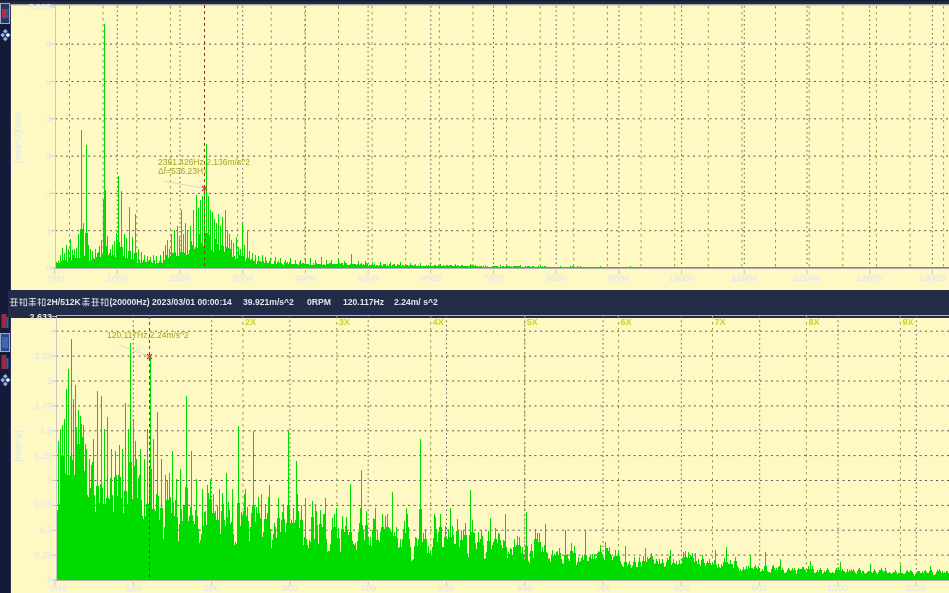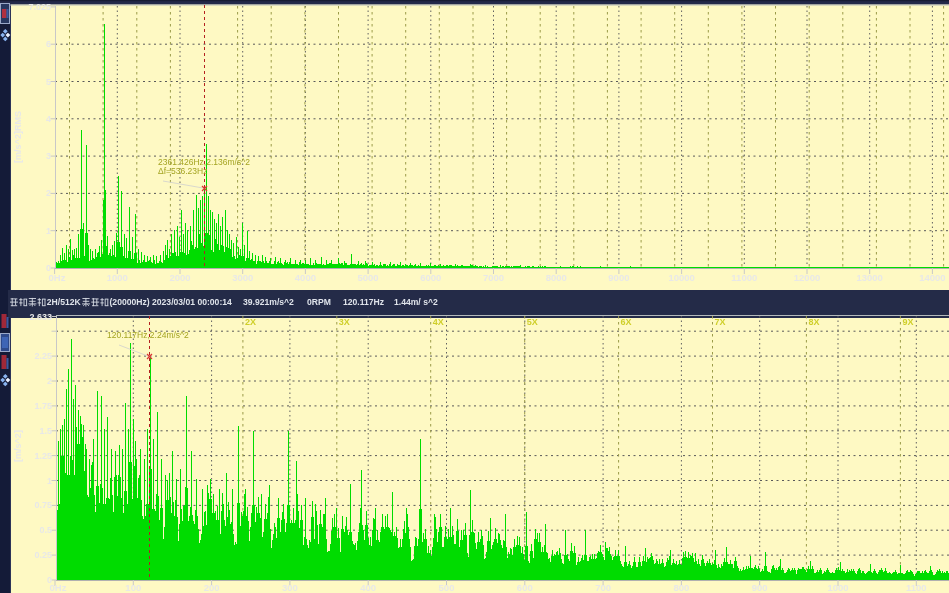--- a/index.html
+++ b/index.html
@@ -53,21 +53,21 @@
     </svg>
 <div id="toolbar">
 <svg width="470" height="22" style="position:absolute;left:0;top:0">
         <path d="M2.6 8.9H9.4M2.0 12.1H10.0M2.8 15.7H9.2M4.2 8.1V16.1M7.6 8.9V15.1M11.2 9.7H14.6M11.2 12.9H14.6M12.9 8.1V16.1M15.6 9.1H19.2M16.0 9.1V15.7M18.6 9.1V15.7M15.6 15.7H19.2M20.8 8.5H28.0M21.2 11.3H27.6M20.4 13.9H28.4M24.3 7.9V16.5M21.6 15.9L23.2 14.3M27.2 15.9L25.8 14.3M29.6 9.7H33.0M29.6 12.9H33.0M31.3 8.1V16.1M34.0 9.1H37.6M34.4 9.1V15.7M37.0 9.1V15.7M34.0 15.7H37.6M74.4 8.5H81.6M74.8 11.3H81.2M74.0 13.9H82.0M77.9 7.9V16.5M75.2 15.9L76.8 14.3M80.8 15.9L79.4 14.3M83.8 8.9H90.6M83.2 12.1H91.2M84.0 15.7H90.4M85.4 8.1V16.1M88.8 8.9V15.1M92.4 9.7H95.8M92.4 12.9H95.8M94.1 8.1V16.1M96.8 9.1H100.4M97.2 9.1V15.7M99.8 9.1V15.7M96.8 15.7H100.4" stroke="#d8dce5" stroke-width="0.9" fill="none"></path>
         <text x="38.8" y="15.3" fill="#dfe3ea" font-family="Liberation Sans" font-size="8.6" font-weight="bold">2H/512K</text>
         <text x="101.5" y="15.3" fill="#dfe3ea" font-family="Liberation Sans" font-size="8.6" font-weight="bold">(20000Hz) 2023/03/01 00:00:14</text>
       </svg>
 <span style="left:235px">39.921m/s^2</span>
 <span style="left:299px">0RPM</span>
 <span style="left:335px">120.117Hz</span>
-<span style="left:386px">1.44m/ s^2</span>
+<span style="left:386px">2.24m/ s^2</span>
 </div>
 <svg width="949" height="281" style="position:absolute;left:0;top:312px">
       <path d="M56.0 243.1H949.0M56.0 218.2H949.0M56.0 193.4H949.0M56.0 168.5H949.0M56.0 143.6H949.0M56.0 118.8H949.0M56.0 93.9H949.0M56.0 69.0H949.0M56.0 44.1H949.0M56.0 19.2H949.0" stroke="#595959" stroke-width="1" fill="none" stroke-dasharray="2 3.5"></path>
       <path d="M56 3.5H949" stroke="#b4baba" stroke-width="1" fill="none"></path>
       <path d="M133.3 4.0V268.0M211.6 4.0V268.0M289.9 4.0V268.0M368.2 4.0V268.0M446.5 4.0V268.0M524.8 4.0V268.0M603.1 4.0V268.0M681.4 4.0V268.0M759.7 4.0V268.0M838.0 4.0V268.0M916.3 4.0V268.0" stroke="#606060" stroke-width="1" fill="none" stroke-dasharray="1.5 3"></path>
       <path d="M242.9 4.0V268.0M336.8 4.0V268.0M430.7 4.0V268.0M524.7 4.0V268.0M618.6 4.0V268.0M712.5 4.0V268.0M806.4 4.0V268.0M900.4 4.0V268.0" stroke="#9a9a48" stroke-width="1" fill="none" stroke-dasharray="2.5 3.5"></path>
       <path d="M57.5 268V197.7M58.5 268V128.7M59.5 268V192.4M60.5 268V116.8M61.5 268V143.6M62.5 268V112.5M63.5 268V143.6M64.5 268V106.8M65.5 268V161.1M66.5 268V77.0M67.5 268V162.5M68.5 268V57.1M69.5 268V162.5M70.5 268V144.3M71.5 268V27.2M72.5 268V147.6M73.5 268V86.9M74.5 268V162.7M75.5 268V73.0M76.5 268V114.6M77.5 268V131.6M78.5 268V97.5M79.5 268V131.6M80.5 268V104.4M81.5 268V112.0M82.5 268V124.7M83.5 268V112.8M84.5 268V159.0M85.5 268V131.8M86.5 268V136.7M87.5 268V182.7M88.5 268V184.9M89.5 268V146.6M90.5 268V176.1M91.5 268V153.1M92.5 268V150.2M93.5 268V126.7M94.5 268V182.9M95.5 268V200.0M96.5 268V173.5M97.5 268V79.0M98.5 268V173.5M99.5 268V191.0M100.5 268V171.8M101.5 268V83.9M102.5 268V176.0M103.5 268V192.4M104.5 268V116.8M105.5 268V192.4M106.5 268V186.4M107.5 268V104.8M108.5 268V186.4M109.5 268V186.7M110.5 268V166.4M111.5 268V136.7M112.5 268V182.9M113.5 268V199.9M114.5 268V164.7M115.5 268V138.9M116.5 268V163.0M117.5 268V184.0M118.5 268V163.3M119.5 268V132.7M120.5 268V165.2M121.5 268V185.7M122.5 268V136.7M123.5 268V201.1M124.5 268V179.4M125.5 268V90.9M126.5 268V179.4M127.5 268V192.4M128.5 268V116.8M129.5 268V149.6M130.5 268V31.2M131.5 268V149.6M132.5 268V187.4M133.5 268V106.8M134.5 268V153.6M135.5 268V129.3M136.5 268V146.6M137.5 268V186.1M138.5 268V165.7M139.5 268V163.0M140.5 268V136.7M141.5 268V187.7M142.5 268V203.8M143.5 268V207.3M144.5 268V146.6M145.5 268V203.8M146.5 268V192.4M147.5 268V116.8M148.5 268V192.4M149.5 268V156.6M150.5 268V45.1M151.5 268V156.6M152.5 268V197.4M153.5 268V126.7M154.5 268V197.4M155.5 268V199.1M156.5 268V181.9M157.5 268V99.8M158.5 268V183.9M159.5 268V208.4M160.5 268V195.5M161.5 268V146.6M162.5 268V195.5M163.5 268V226.9M164.5 268V215.3M165.5 268V162.5M166.5 268V187.9M167.5 268V167.9M168.5 268V187.9M169.5 268V160.5M170.5 268V184.7M171.5 268V201.4M172.5 268V138.7M173.5 268V190.4M174.5 268V203.8M175.5 268V187.8M176.5 268V166.5M177.5 268V204.7M178.5 268V229.2M179.5 268V212.3M180.5 268V156.6M181.5 268V196.7M182.5 268V208.7M183.5 268V193.9M184.5 268V193.4M185.5 268V174.7M186.5 268V83.9M187.5 268V176.0M188.5 268V209.0M189.5 268V203.9M190.5 268V195.2M191.5 268V138.7M192.5 268V203.3M193.5 268V208.5M194.5 268V211.9M195.5 268V197.9M196.5 268V166.5M197.5 268V203.8M198.5 268V216.6M199.5 268V231.4M200.5 268V227.7M201.5 268V222.2M202.5 268V176.5M203.5 268V213.8M204.5 268V200.3M205.5 268V198.9M206.5 268V212.7M207.5 268V172.5M208.5 268V181.0M209.5 268V187.1M210.5 268V166.9M211.5 268V187.1M212.5 268V201.0M213.5 268V182.4M214.5 268V201.0M215.5 268V198.7M216.5 268V208.4M217.5 268V193.5M218.5 268V208.4M219.5 268V176.5M220.5 268V222.2M221.5 268V198.7M222.5 268V181.4M223.5 268V192.3M224.5 268V207.5M225.5 268V214.3M226.5 268V160.5M227.5 268V205.4M228.5 268V189.7M229.5 268V198.3M230.5 268V212.2M231.5 268V209.8M232.5 268V176.5M233.5 268V222.2M234.5 268V232.6M235.5 268V229.6M236.5 268V231.6M237.5 268V190.9M238.5 268V113.8M239.5 268V190.9M240.5 268V213.9M241.5 268V200.4M242.5 268V203.8M243.5 268V199.4M244.5 268V182.2M245.5 268V176.5M246.5 268V203.5M247.5 268V194.6M248.5 268V209.3M249.5 268V229.2M250.5 268V214.7M251.5 268V201.3M252.5 268V193.4M253.5 268V118.8M254.5 268V193.4M255.5 268V209.8M256.5 268V195.3M257.5 268V201.2M258.5 268V184.5M259.5 268V201.2M260.5 268V205.6M261.5 268V182.4M262.5 268V225.2M263.5 268V220.0M264.5 268V207.3M265.5 268V192.1M266.5 268V207.3M267.5 268V201.3M268.5 268V184.7M269.5 268V172.5M270.5 268V216.6M271.5 268V236.2M272.5 268V228.2M273.5 268V222.3M274.5 268V210.9M275.5 268V215.3M276.5 268V225.8M277.5 268V206.4M278.5 268V186.4M279.5 268V206.4M280.5 268V219.9M281.5 268V207.8M282.5 268V200.4M283.5 268V191.7M284.5 268V207.0M285.5 268V220.1M286.5 268V211.1M287.5 268V193.4M288.5 268V118.8M289.5 268V193.4M290.5 268V211.0M291.5 268V207.8M292.5 268V210.5M293.5 268V196.2M294.5 268V210.5M295.5 268V208.3M296.5 268V148.6M297.5 268V181.5M298.5 268V198.8M299.5 268V215.7M300.5 268V208.0M301.5 268V193.0M302.5 268V208.0M303.5 268V232.9M304.5 268V225.3M305.5 268V186.4M306.5 268V227.2M307.5 268V233.3M308.5 268V235.9M309.5 268V227.8M310.5 268V230.2M311.5 268V205.1M312.5 268V189.4M313.5 268V205.1M314.5 268V227.0M315.5 268V192.4M316.5 268V198.6M317.5 268V212.5M318.5 268V231.7M319.5 268V211.8M320.5 268V197.7M321.5 268V211.8M322.5 268V215.4M323.5 268V202.3M324.5 268V202.4M325.5 268V186.4M326.5 268V227.2M327.5 268V239.6M328.5 268V238.9M329.5 268V239.4M330.5 268V231.5M331.5 268V218.5M332.5 268V206.1M333.5 268V214.8M334.5 268V201.6M335.5 268V214.8M336.5 268V196.4M337.5 268V226.2M338.5 268V215.7M339.5 268V226.2M340.5 268V239.7M341.5 268V216.8M342.5 268V204.0M343.5 268V216.8M344.5 268V219.5M345.5 268V213.7M346.5 268V204.9M347.5 268V217.5M348.5 268V222.7M349.5 268V219.7M350.5 268V171.5M351.5 268V219.7M352.5 268V228.5M353.5 268V232.2M354.5 268V233.0M355.5 268V230.9M356.5 268V238.1M357.5 268V229.2M358.5 268V219.5M359.5 268V210.6M360.5 268V196.2M361.5 268V157.6M362.5 268V212.8M363.5 268V218.3M364.5 268V228.3M365.5 268V212.8M366.5 268V199.0M367.5 268V212.8M368.5 268V226.4M369.5 268V232.9M370.5 268V225.2M371.5 268V233.7M372.5 268V218.0M373.5 268V205.5M374.5 268V207.2M375.5 268V196.4M376.5 268V228.3M377.5 268V218.4M378.5 268V228.3M379.5 268V229.7M380.5 268V220.2M381.5 268V215.3M382.5 268V202.1M383.5 268V215.3M384.5 268V216.8M385.5 268V204.0M386.5 268V214.9M387.5 268V201.7M388.5 268V214.9M389.5 268V216.4M390.5 268V217.5M391.5 268V220.3M392.5 268V180.4M393.5 268V224.2M394.5 268V220.1M395.5 268V224.3M396.5 268V215.2M397.5 268V225.8M398.5 268V236.4M399.5 268V235.1M400.5 268V226.8M401.5 268V235.1M402.5 268V226.8M403.5 268V216.5M404.5 268V208.8M405.5 268V220.6M406.5 268V196.4M407.5 268V202.3M408.5 268V215.4M409.5 268V227.0M410.5 268V235.2M411.5 268V249.4M412.5 268V247.8M413.5 268V246.8M414.5 268V233.5M415.5 268V224.9M416.5 268V225.9M417.5 268V234.3M418.5 268V227.4M419.5 268V197.4M420.5 268V126.7M421.5 268V197.4M422.5 268V230.3M423.5 268V220.9M424.5 268V227.4M425.5 268V217.2M426.5 268V227.4M427.5 268V240.9M428.5 268V234.1M429.5 268V240.7M430.5 268V237.8M431.5 268V243.8M432.5 268V234.5M433.5 268V226.1M434.5 268V202.3M435.5 268V204.8M436.5 268V217.4M437.5 268V229.7M438.5 268V220.1M439.5 268V214.9M440.5 268V201.6M441.5 268V214.9M442.5 268V234.6M443.5 268V234.7M444.5 268V225.0M445.5 268V214.2M446.5 268V225.0M447.5 268V226.8M448.5 268V216.5M449.5 268V225.1M450.5 268V196.4M451.5 268V224.5M452.5 268V213.6M453.5 268V222.5M454.5 268V231.6M455.5 268V231.8M456.5 268V219.2M457.5 268V206.9M458.5 268V219.2M459.5 268V234.5M460.5 268V227.7M461.5 268V217.6M462.5 268V227.7M463.5 268V218.2M464.5 268V222.5M465.5 268V211.1M466.5 268V222.5M467.5 268V240.9M468.5 268V245.0M469.5 268V223.2M470.5 268V178.4M471.5 268V219.9M472.5 268V207.9M473.5 268V219.9M474.5 268V221.3M475.5 268V230.6M476.5 268V237.2M477.5 268V229.9M478.5 268V220.4M479.5 268V229.9M480.5 268V226.9M481.5 268V218.4M482.5 268V223.7M483.5 268V232.6M484.5 268V247.4M485.5 268V245.6M486.5 268V240.0M487.5 268V228.7M488.5 268V218.8M489.5 268V228.7M490.5 268V206.3M491.5 268V237.2M492.5 268V233.1M493.5 268V229.5M494.5 268V226.7M495.5 268V216.3M496.5 268V226.7M497.5 268V230.5M498.5 268V221.1M499.5 268V222.1M500.5 268V227.7M501.5 268V233.2M502.5 268V235.6M503.5 268V227.5M504.5 268V229.1M505.5 268V202.3M506.5 268V235.2M507.5 268V245.5M508.5 268V240.0M509.5 268V242.1M510.5 268V235.6M511.5 268V236.6M512.5 268V242.9M513.5 268V235.2M514.5 268V227.0M515.5 268V235.2M516.5 268V232.5M517.5 268V223.7M518.5 268V232.5M519.5 268V225.1M520.5 268V233.6M521.5 268V241.2M522.5 268V235.0M523.5 268V241.6M524.5 268V248.1M525.5 268V234.2M526.5 268V200.3M527.5 268V234.2M528.5 268V248.6M529.5 268V251.1M530.5 268V238.9M531.5 268V231.6M532.5 268V238.9M533.5 268V246.2M534.5 268V226.8M535.5 268V216.5M536.5 268V226.8M537.5 268V221.0M538.5 268V230.4M539.5 268V221.1M540.5 268V230.4M541.5 268V239.6M542.5 268V235.4M543.5 268V239.6M544.5 268V232.5M545.5 268V212.3M546.5 268V240.1M547.5 268V241.2M548.5 268V246.6M549.5 268V245.8M550.5 268V250.2M551.5 268V244.3M552.5 268V238.4M553.5 268V244.3M554.5 268V242.3M555.5 268V242.7M556.5 268V239.8M557.5 268V238.8M558.5 268V242.8M559.5 268V236.4M560.5 268V241.4M561.5 268V246.7M562.5 268V251.1M563.5 268V252.1M564.5 268V243.1M565.5 268V218.2M566.5 268V243.1M567.5 268V241.6M568.5 268V246.9M569.5 268V249.3M570.5 268V238.7M571.5 268V231.3M572.5 268V238.7M573.5 268V240.5M574.5 268V233.6M575.5 268V240.5M576.5 268V252.9M577.5 268V249.8M578.5 268V245.2M579.5 268V249.8M580.5 268V248.8M581.5 268V246.1M582.5 268V242.8M583.5 268V247.9M584.5 268V243.1M585.5 268V218.2M586.5 268V243.1M587.5 268V249.4M588.5 268V249.2M589.5 268V244.5M590.5 268V244.1M591.5 268V247.4M592.5 268V242.3M593.5 268V247.2M594.5 268V242.0M595.5 268V247.2M596.5 268V246.3M597.5 268V240.9M598.5 268V238.9M599.5 268V239.8M600.5 268V232.7M601.5 268V239.8M602.5 268V241.6M603.5 268V244.7M604.5 268V248.2M605.5 268V230.2M606.5 268V235.9M607.5 268V235.7M608.5 268V239.1M609.5 268V235.2M610.5 268V241.8M611.5 268V244.2M612.5 268V248.1M613.5 268V245.1M614.5 268V243.7M615.5 268V237.6M616.5 268V243.7M617.5 268V243.7M618.5 268V237.6M619.5 268V243.7M620.5 268V248.5M621.5 268V252.4M622.5 268V254.3M623.5 268V254.6M624.5 268V250.3M625.5 268V234.2M626.5 268V250.3M627.5 268V254.3M628.5 268V251.8M629.5 268V249.0M630.5 268V252.8M631.5 268V255.5M632.5 268V253.7M633.5 268V249.7M634.5 268V245.2M635.5 268V249.7M636.5 268V255.3M637.5 268V254.6M638.5 268V249.6M639.5 268V245.1M640.5 268V249.6M641.5 268V253.8M642.5 268V248.9M643.5 268V244.2M644.5 268V248.9M645.5 268V236.2M646.5 268V249.8M647.5 268V245.2M648.5 268V247.1M649.5 268V245.8M650.5 268V245.4M651.5 268V241.4M652.5 268V244.1M653.5 268V248.4M654.5 268V252.3M655.5 268V250.5M656.5 268V246.5M657.5 268V249.1M658.5 268V251.5M659.5 268V247.3M660.5 268V251.5M661.5 268V251.4M662.5 268V247.3M663.5 268V251.4M664.5 268V255.0M665.5 268V254.4M666.5 268V250.1M667.5 268V245.6M668.5 268V248.0M669.5 268V244.2M670.5 268V238.2M671.5 268V253.1M672.5 268V251.0M673.5 268V246.7M674.5 268V251.0M675.5 268V252.0M676.5 268V249.1M677.5 268V252.8M678.5 268V252.1M679.5 268V248.1M680.5 268V252.1M681.5 268V253.3M682.5 268V245.9M683.5 268V240.4M684.5 268V245.0M685.5 268V239.3M686.5 268V245.0M687.5 268V245.7M688.5 268V240.1M689.5 268V245.7M690.5 268V242.8M691.5 268V244.1M692.5 268V240.7M693.5 268V246.2M694.5 268V250.3M695.5 268V241.1M696.5 268V249.0M697.5 268V251.5M698.5 268V247.4M699.5 268V251.5M700.5 268V253.5M701.5 268V248.4M702.5 268V243.4M703.5 268V247.3M704.5 268V251.4M705.5 268V254.0M706.5 268V250.5M707.5 268V249.1M708.5 268V250.8M709.5 268V246.6M710.5 268V250.8M711.5 268V253.0M712.5 268V250.8M713.5 268V252.3M714.5 268V248.4M715.5 268V238.2M716.5 268V253.1M717.5 268V255.6M718.5 268V252.4M719.5 268V254.8M720.5 268V255.5M721.5 268V252.3M722.5 268V253.6M723.5 268V250.0M724.5 268V245.5M725.5 268V250.0M726.5 268V235.2M727.5 268V250.3M728.5 268V251.9M729.5 268V252.2M730.5 268V248.2M731.5 268V252.2M732.5 268V252.4M733.5 268V255.5M734.5 268V249.3M735.5 268V244.6M736.5 268V249.3M737.5 268V254.4M738.5 268V256.3M739.5 268V258.7M740.5 268V257.1M741.5 268V258.9M742.5 268V258.0M743.5 268V255.4M744.5 268V258.0M745.5 268V256.5M746.5 268V253.7M747.5 268V256.5M748.5 268V253.6M749.5 268V256.1M750.5 268V244.1M751.5 268V256.1M752.5 268V256.1M753.5 268V257.2M754.5 268V254.9M755.5 268V252.8M756.5 268V255.8M757.5 268V256.8M758.5 268V254.0M759.5 268V256.8M760.5 268V260.2M761.5 268V259.0M762.5 268V256.9M763.5 268V259.1M764.5 268V254.1M765.5 268V240.1M766.5 268V254.1M767.5 268V258.9M768.5 268V259.5M769.5 268V260.0M770.5 268V261.2M771.5 268V256.6M772.5 268V253.7M773.5 268V253.4M774.5 268V256.3M775.5 268V258.2M776.5 268V255.8M777.5 268V257.9M778.5 268V255.4M779.5 268V254.0M780.5 268V247.1M781.5 268V257.6M782.5 268V255.8M783.5 268V258.2M784.5 268V261.2M785.5 268V260.7M786.5 268V259.9M787.5 268V257.9M788.5 268V255.6M789.5 268V257.0M790.5 268V259.2M791.5 268V258.3M792.5 268V255.9M793.5 268V258.1M794.5 268V255.7M795.5 268V258.1M796.5 268V261.8M797.5 268V258.1M798.5 268V255.6M799.5 268V257.1M800.5 268V256.8M801.5 268V257.3M802.5 268V254.6M803.5 268V255.0M804.5 268V257.0M805.5 268V257.6M806.5 268V259.7M807.5 268V256.5M808.5 268V253.6M809.5 268V256.5M810.5 268V249.1M811.5 268V256.9M812.5 268V254.1M813.5 268V256.9M814.5 268V260.6M815.5 268V260.6M816.5 268V260.2M817.5 268V258.2M818.5 268V260.2M819.5 268V258.2M820.5 268V255.8M821.5 268V258.2M822.5 268V261.8M823.5 268V260.6M824.5 268V258.7M825.5 268V259.7M826.5 268V257.6M827.5 268V255.7M828.5 268V258.2M829.5 268V259.7M830.5 268V261.4M831.5 268V261.2M832.5 268V259.6M833.5 268V261.0M834.5 268V260.8M835.5 268V258.2M836.5 268V255.8M837.5 268V257.6M838.5 268V254.9M839.5 268V257.6M840.5 268V250.1M841.5 268V259.0M842.5 268V256.9M843.5 268V259.1M844.5 268V258.7M845.5 268V260.5M846.5 268V259.5M847.5 268V257.4M848.5 268V259.5M849.5 268V257.6M850.5 268V258.8M851.5 268V256.5M852.5 268V258.8M853.5 268V256.8M854.5 268V259.0M855.5 268V261.1M856.5 268V261.5M857.5 268V259.4M858.5 268V257.3M859.5 268V255.9M860.5 268V258.4M861.5 268V260.9M862.5 268V259.1M863.5 268V258.7M864.5 268V260.6M865.5 268V262.4M866.5 268V261.2M867.5 268V259.5M868.5 268V258.6M869.5 268V258.5M870.5 268V252.1M871.5 268V260.0M872.5 268V261.4M873.5 268V259.1M874.5 268V256.9M875.5 268V259.1M876.5 268V260.8M877.5 268V262.2M878.5 268V259.7M879.5 268V257.6M880.5 268V257.9M881.5 268V255.9M882.5 268V257.5M883.5 268V259.5M884.5 268V258.7M885.5 268V256.4M886.5 268V258.7M887.5 268V261.3M888.5 268V261.2M889.5 268V259.5M890.5 268V261.2M891.5 268V261.7M892.5 268V261.3M893.5 268V260.3M894.5 268V260.0M895.5 268V258.0M896.5 268V260.0M897.5 268V262.3M898.5 268V261.1M899.5 268V260.5M900.5 268V253.1M901.5 268V260.5M902.5 268V260.9M903.5 268V262.3M904.5 268V262.2M905.5 268V260.9M906.5 268V259.2M907.5 268V257.6M908.5 268V259.7M909.5 268V259.6M910.5 268V257.6M911.5 268V259.3M912.5 268V259.8M913.5 268V261.5M914.5 268V263.8M915.5 268V262.1M916.5 268V260.6M917.5 268V259.1M918.5 268V259.1M919.5 268V258.6M920.5 268V260.5M921.5 268V261.1M922.5 268V259.4M923.5 268V260.5M924.5 268V258.7M925.5 268V258.2M926.5 268V259.9M927.5 268V260.8M928.5 268V260.7M929.5 268V258.9M930.5 268V254.1M931.5 268V257.8M932.5 268V259.8M933.5 268V263.1M934.5 268V262.6M935.5 268V262.1M936.5 268V259.9M937.5 268V257.8M938.5 268V258.8M939.5 268V256.5M940.5 268V258.8M941.5 268V260.7M942.5 268V258.8M943.5 268V260.7M944.5 268V260.1M945.5 268V261.1M946.5 268V259.4M947.5 268V259.4M948.5 268V261.1" stroke="#00dc00" stroke-width="1" fill="none" shape-rendering="crispEdges"></path>
       <path d="M149.5 4V268.0" stroke="#b42020" stroke-width="1" fill="none" stroke-dasharray="3 3"></path>
       <path d="M56.5 4V268.0" stroke="#c8c8c8" stroke-width="1"></path>
       <path d="M56 268.5H949" stroke="#b0b0b0" stroke-width="1"></path>

